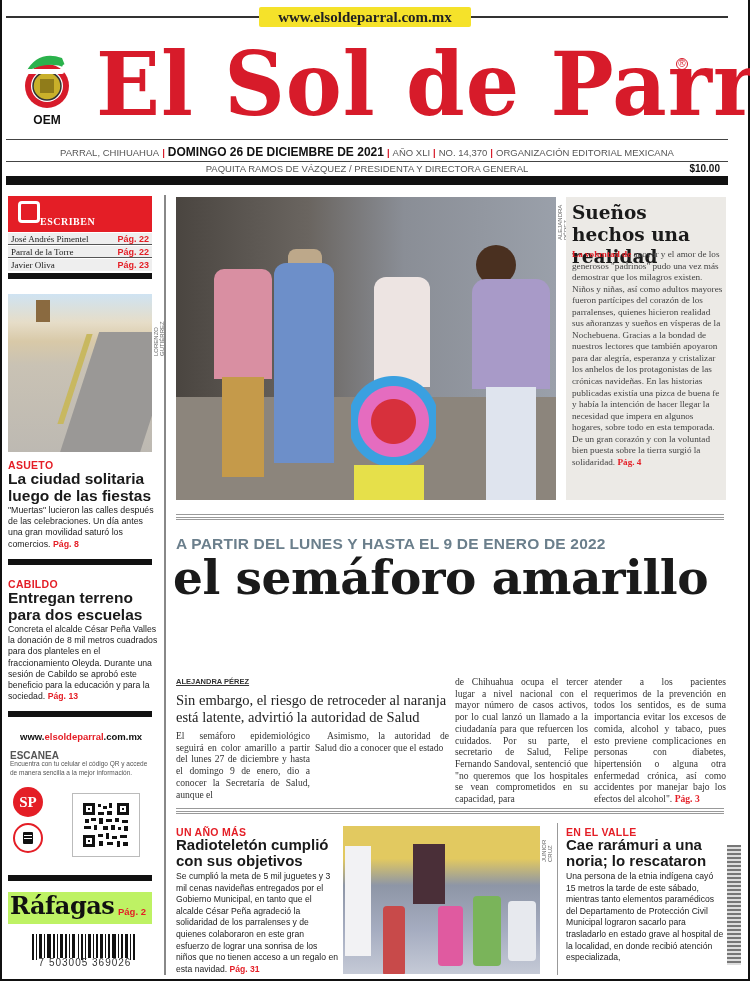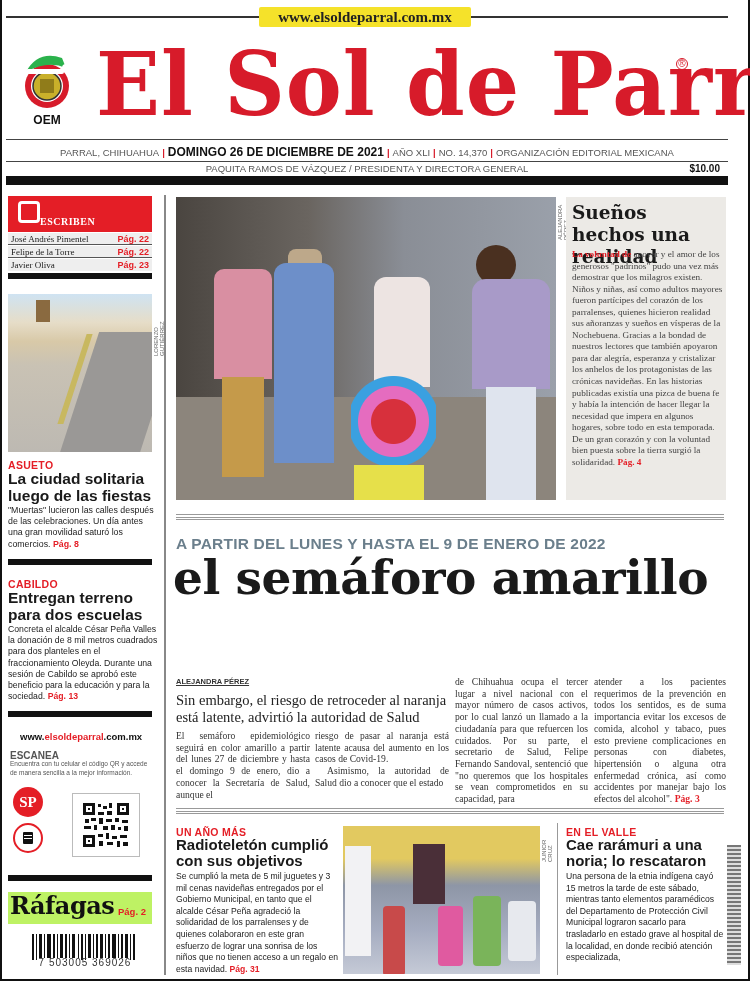--- a/index.html
+++ b/index.html
@@ -82,21 +82,21 @@
 
 <div class="escriben">
   <div class="ico"></div>
   <div class="lbl">ESCRIBEN</div>
 </div>
 <div class="colrow" style="top:233px">
   <span class="n">José Andrés Pimentel</span>
   <span class="p">Pág. 22</span>
 </div>
 <div class="colrow" style="top:246px">
-  <span class="n">Felipe de la Torre</span>
+  <span class="n">Parral de la Torre</span>
   <span class="p">Pág. 22</span>
 </div>
 <div class="colrow" style="top:259px;border-bottom:none">
   <span class="n">Javier Oliva</span>
   <span class="p">Pág. 23</span>
 </div>
 <div class="blackbar" style="top:273px"></div>
 
 <div class="photo" style="left:8px;top:294px;width:144px;height:158px;background:linear-gradient(180deg,#cfe3f2 0%,#e6ddc8 18%,#d8c9a8 30%,#c9c2b4 45%,#bdb9b2 100%)">
   <div class="abs" style="left:28px;top:6px;width:14px;height:22px;background:#8a6a40"></div>
@@ -228,21 +228,20 @@
 
 <div class="lines" style="left:176px;right:26px;top:514px"></div>
 <div class="abs" style="left:176px;top:535px;font-weight:bold;font-size:15.5px;color:#6b7f8c;letter-spacing:.2px;white-space:nowrap">A PARTIR DEL LUNES Y HASTA EL 9 DE ENERO DE 2022</div>
 <div class="abs" style="left:173px;top:550px;font-family:'DejaVu Serif',serif;font-weight:bold;font-size:47px;line-height:56px;color:#1a1a1a;white-space:nowrap;letter-spacing:-.5px">
   <div>el semáforo amarillo</div>
 </div>
 <div class="abs" style="left:176px;top:677px;font-weight:bold;font-size:7.5px;color:#333;text-decoration:underline">ALEJANDRA PÉREZ</div>
 <div class="abs" style="left:176px;top:692px;width:282px;font-family:'Liberation Serif',serif;font-size:14.5px;line-height:17px;color:#222">Sin embargo, el riesgo de retroceder al naranja está latente, advirtió la autoridad de Salud</div>
 <div class="serif-body" style="left:176px;top:730px;width:134px">El semáforo epidemiológico seguirá en color amarillo a partir del lunes 27 de diciembre y hasta el domingo 9 de enero, dio a conocer la Secretaría de Salud, aunque el</div>
 <div class="serif-body" style="left:315px;top:730px;width:134px">
-    <div>riesgo de pasar al naranja está latente acausa del aumento en los casos de Covid-19.</div>
     <div style="text-indent:12px">Asimismo, la autoridad de Salud dio a conocer que el estado</div>
   </div>
 <div class="serif-body" style="left:455px;top:676px;width:133px">de Chihuahua ocupa el tercer lugar a nivel nacional con el mayor número de casos activos, por lo cual lanzó un llamado a la ciudadanía para que refuercen los cuidados. Por su parte, el secretario de Salud, Felipe Fernando Sandoval, sentenció que "no queremos que los hospitales se vean comprometidos en su capacidad, para</div>
 <div class="serif-body" style="left:594px;top:676px;width:132px"><span>atender a los pacientes requerimos de la prevención en todos los sentidos, es de suma importancia evitar los excesos de comida, alcohol y tabaco, pues esto previene complicaciones en personas con diabetes, hipertensión o alguna otra enfermedad crónica, así como accidentes por manejar bajo los efectos del alcohol".</span> <span class="pg">Pág. 3</span></div>
 
 <div class="lines" style="left:176px;right:26px;top:808px"></div>
 
 <div class="kicker" style="left:176px;top:826px">UN AÑO MÁS</div>
 <div class="hl-sans" style="left:176px;top:837px;width:165px;font-size:15px">Radioteletón cumplió con sus objetivos</div>
 <div class="body-sans" style="left:176px;top:871px;width:162px;font-size:8.6px;line-height:11.6px"><span>Se cumplió la meta de 5 mil juguetes y 3 mil cenas navideñas entregados por el Gobierno Municipal, en tanto que el alcalde César Peña agradeció la solidaridad de los parralenses y de quienes colaboraron en este gran esfuerzo de lograr una sonrisa de los niños que no tienen acceso a un regalo en esta navidad.</span> <span class="pg">Pág. 31</span></div>

